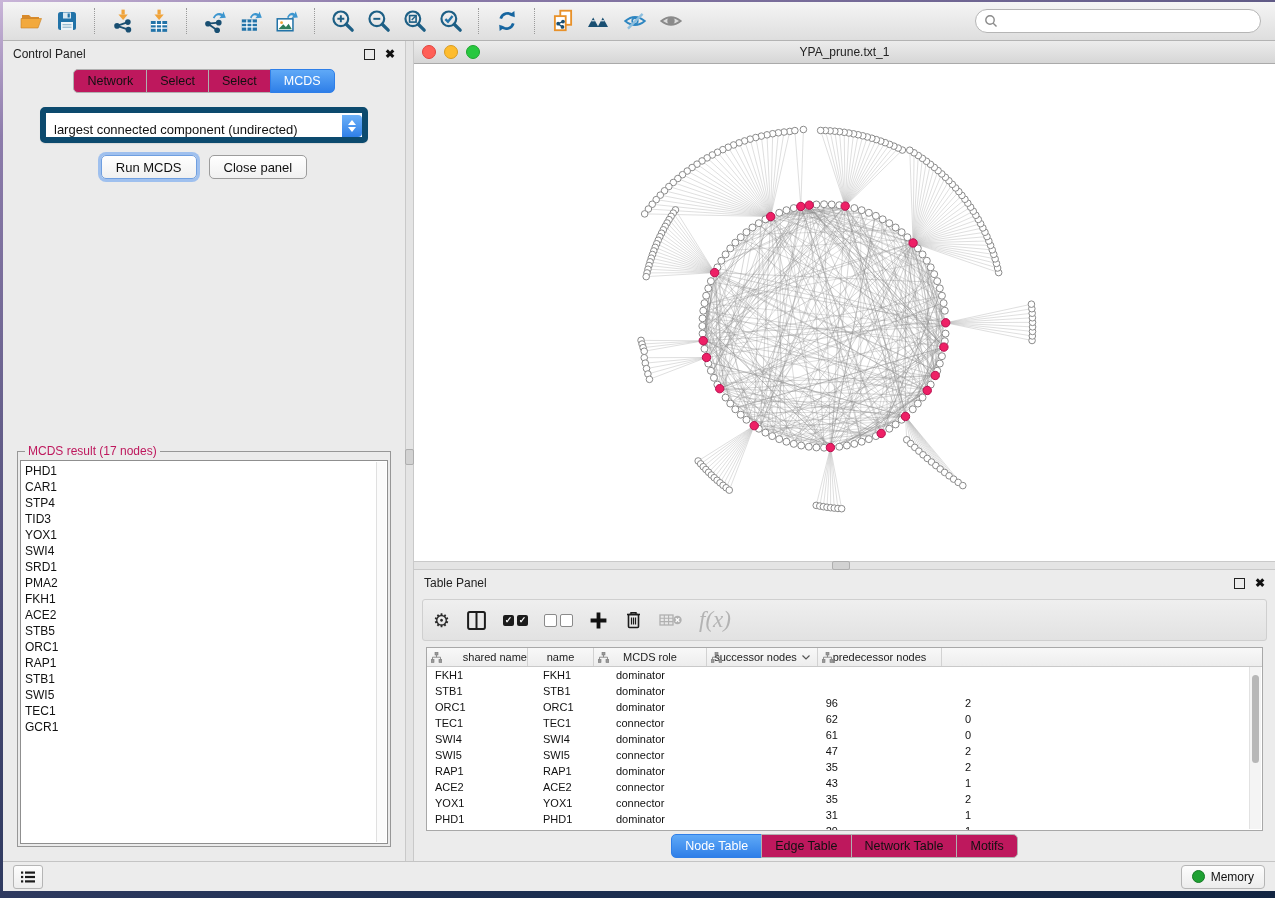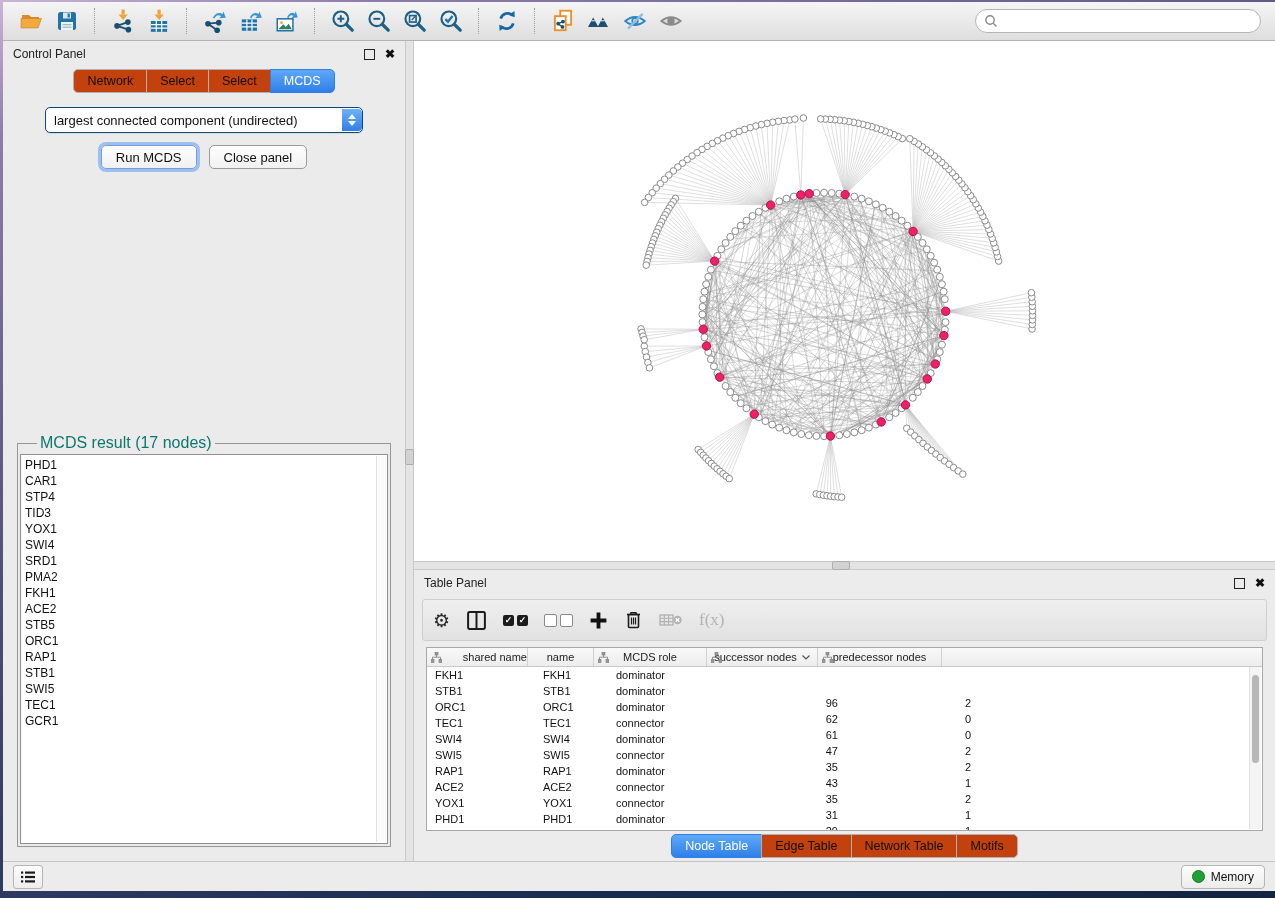--- a/index.html
+++ b/index.html
@@ -27,40 +27,40 @@
 
   
   .cpanel{width:402px;background:#ebebeb;display:flex;flex-direction:column;min-height:0;}
   .panel-head{height:26px;display:flex;align-items:center;padding:0 10px;font-size:12px;color:#222;flex:0 0 auto;}
   .panel-head .ph-title{flex:1;}
   .wctl{display:flex;align-items:center;gap:10px;}
   .wctl .sq{width:9px;height:9px;border:1.6px solid #222;display:inline-block;}
   .wctl .xx{font-size:12px;font-weight:bold;color:#111;line-height:1;}
   .seg-tabs{display:flex;justify-content:center;flex:0 0 auto;margin-top:2px;}
   .seg{display:inline-flex;}
-  .seg .tab{padding:4px 13px;font-size:12.5px;background:#c2410c;border:1px solid #b0b0b0;margin-left:-1px;color:#111;}
+  .seg .tab{padding:4px 13px;font-size:12.5px;background:#be185d;border:1px solid #b0b0b0;margin-left:-1px;color:#111;}
   .seg .tab:first-child{border-radius:5px 0 0 5px;margin-left:0;}
   .seg .tab:last-child{border-radius:0 5px 5px 0;}
   .seg .tab.sel{background:linear-gradient(#5fa9f7,#2f7fe8);border-color:#2f7fe8;color:#fff;}
   .cp-content{flex:1;display:flex;flex-direction:column;min-height:0;padding-top:14px;}
   .opt-label{text-align:center;font-size:13px;color:#111;margin-bottom:9px;}
   .sel-row{display:flex;justify-content:center;}
-  .mac-select{width:316px;height:24px;background:#fff;border:1px solid #0c4a6e;border-radius:5px;
-    display:flex;align-items:center;box-shadow:0 1px 1px rgba(0,0,0,.08);}
+  .mac-select{width:316px;height:24px;background:#fff;border:6px solid #0c4a6e;border-radius:5px;
+    display:flex;align-items:flex-end;box-shadow:0 1px 1px rgba(0,0,0,.08);}
   .mac-select .sel-text{flex:1;font-size:13px;padding:0 8px;color:#111;white-space:nowrap;overflow:hidden;}
   .mac-select .stepper{width:20px;height:22px;margin:0;background:linear-gradient(#6db1f8,#2f7fe8);border-radius:0 4px 4px 0;
     display:flex;flex-direction:column;align-items:center;justify-content:center;gap:2px;}
   .stepper .up{width:0;height:0;border-left:4px solid transparent;border-right:4px solid transparent;border-bottom:5px solid #fff;}
   .stepper .dn{width:0;height:0;border-left:4px solid transparent;border-right:4px solid transparent;border-top:5px solid #fff;}
   .btn-row{display:flex;justify-content:center;gap:12px;margin-top:12px;}
   .mac-btn{height:22px;padding:0 14px;font-size:13px;color:#111;background:linear-gradient(#ffffff,#f0f0f0);
     border:1px solid #9c9c9c;border-radius:5px;display:flex;align-items:center;}
   .mac-btn.focus{box-shadow:0 0 0 3px rgba(96,156,240,.55);border-color:#6f9fe0;}
   fieldset.mcds{margin:265px 14px 14px 14px;border:1px solid #979797;padding:2px;flex:1;display:flex;min-height:0;}
-  fieldset.mcds legend{font-size:16px;color:#0f766e;padding:0 3px;margin-left:17px;}
+  fieldset.mcds legend{font-size:12px;color:#be185d;padding:0 3px;margin-left:5px;}
   .mcds-list{flex:1;background:#fff;border:1px solid #8f8f8f;position:relative;overflow:hidden;}
   .mcds-list .items{padding:2px 0 0 4px;}
   .mcds-list .item{font-size:12px;line-height:16px;color:#111;}
   .mcds-scroll{position:absolute;top:1px;right:1px;bottom:1px;width:9px;background:#fbfbfb;border-left:1px solid #e0e0e0;}
 
   
   .vsplit{width:7px;background:#e4e4e4;border-left:1px solid #c9c9c9;border-right:1px solid #c9c9c9;position:relative;}
   .vsplit .grip{position:absolute;left:-1px;top:408px;width:7px;height:14px;background:#d2d2d2;border:1px solid #aeaeae;border-radius:2px;}
   .hsplit{height:7px;background:#e4e4e4;border-top:1px solid #c9c9c9;border-bottom:1px solid #c9c9c9;position:relative;}
   .hsplit .grip{position:absolute;top:-1px;left:418px;width:16px;height:7px;background:#d2d2d2;border:1px solid #aeaeae;border-radius:2px;}
@@ -82,21 +82,21 @@
   
   .tpanel{flex:1;background:#ececec;display:flex;flex-direction:column;min-height:0;}
   .tb2{height:40px;margin:3px 8px 0 8px;background:linear-gradient(#efefef,#e2e2e2);border:1px solid #cfcfcf;border-radius:3px;
     display:flex;align-items:center;padding:0 10px;gap:16px;flex:0 0 auto;}
   .tb2 .ic{display:flex;align-items:center;justify-content:center;height:26px;}
   .gear-glyph{font-size:19px;color:#2b2b2b;line-height:1;}
   .cbx{display:inline-flex;gap:3px;}
   .cbx .b{width:11px;height:11px;border-radius:2px;display:flex;align-items:center;justify-content:center;}
   .cbx .b.dark{background:#1c1c1c;color:#fff;font-size:9px;font-weight:bold;}
   .cbx .b.lite{background:#fff;border:1.4px solid #8a8a8a;}
-  .fx{font-family:"Liberation Serif",serif;font-size:17px;color:#b3b3b3;}
+  .fx{font-family:"Liberation Serif",serif;font-style:italic;font-size:23px;color:#b3b3b3;}
   .tablewrap{margin:6px 12px 0 12px;background:#fff;border:1px solid #a8a8a8;position:relative;flex:1;min-height:0;overflow:hidden;}
   .thead{display:flex;height:18px;background:linear-gradient(#f8f8f8,#ededed);border-bottom:1px solid #c9c9c9;}
   .th{position:relative;display:flex;align-items:center;justify-content:center;font-size:11px;color:#222;border-right:1px solid #d2d2d2;}
   .th .tree{position:absolute;left:4px;top:4px;}
   .th .sort{margin-left:5px;display:inline-flex;}
   .trow{display:flex;height:16px;}
   .td{font-size:11px;color:#111;display:flex;align-items:center;}
   .td.left{justify-content:flex-start;padding-left:8px;}
   .td.right{justify-content:flex-end;padding-right:10px;margin-top:36px;}
   .tscroll{position:absolute;top:19px;right:1px;bottom:1px;width:11px;background:#f4f4f4;border-left:1px solid #e2e2e2;}
@@ -329,20 +329,28 @@
       </div>
     </div>
 
     <div class="vsplit">
         <div class="grip"></div>
       </div>
 
     <div class="rightcol">
 
       <div class="netwin">
+        <div class="net-title">
+          <span class="lights">
+            <span class="light r"></span>
+            <span class="light y"></span>
+            <span class="light g"></span>
+          </span>
+          <span class="t">YPA_prune.txt_1</span>
+        </div>
         <div class="net-canvas" id="net-canvas">
             <svg viewBox="0 0 863 497" width="100%" height="100%">
               <line x1="314.72697766938126" y1="331.94644502280426" x2="300.3565981792981" y2="218.19317823052336" stroke="#8f8f8f" stroke-opacity="0.38" stroke-width="0.75"></line>
               <line x1="480.94644502280426" y1="358.27302233061874" x2="347.23661139749936" y2="362.4750231347398" stroke="#8f8f8f" stroke-opacity="0.38" stroke-width="0.75"></line>
               <line x1="468.3286872181041" y1="157.71950507478022" x2="292.93835054357714" y2="276.91465479415217" stroke="#8f8f8f" stroke-opacity="0.38" stroke-width="0.75"></line>
               <line x1="396.0853452058478" y1="143.93835054357714" x2="324.252733336852" y2="343.4611056055139" stroke="#8f8f8f" stroke-opacity="0.38" stroke-width="0.75"></line>
               <line x1="486.8534547800941" y1="353.69107589031887" x2="294.10781716328603" y2="239.70162356429879" stroke="#8f8f8f" stroke-opacity="0.38" stroke-width="0.75"></line>
               <line x1="418.4720718239883" y1="143.2348193170357" x2="497.747266663148" y2="343.4611056055139" stroke="#8f8f8f" stroke-opacity="0.38" stroke-width="0.75"></line>
               <line x1="403.52792817601164" y1="380.76518068296434" x2="374.22697766938126" y2="148.82427456087672" stroke="#8f8f8f" stroke-opacity="0.38" stroke-width="0.75"></line>
               <line x1="454.80682176947664" y1="151.3565981792981" x2="292" y2="262" stroke="#8f8f8f" stroke-opacity="0.38" stroke-width="0.75"></line>

